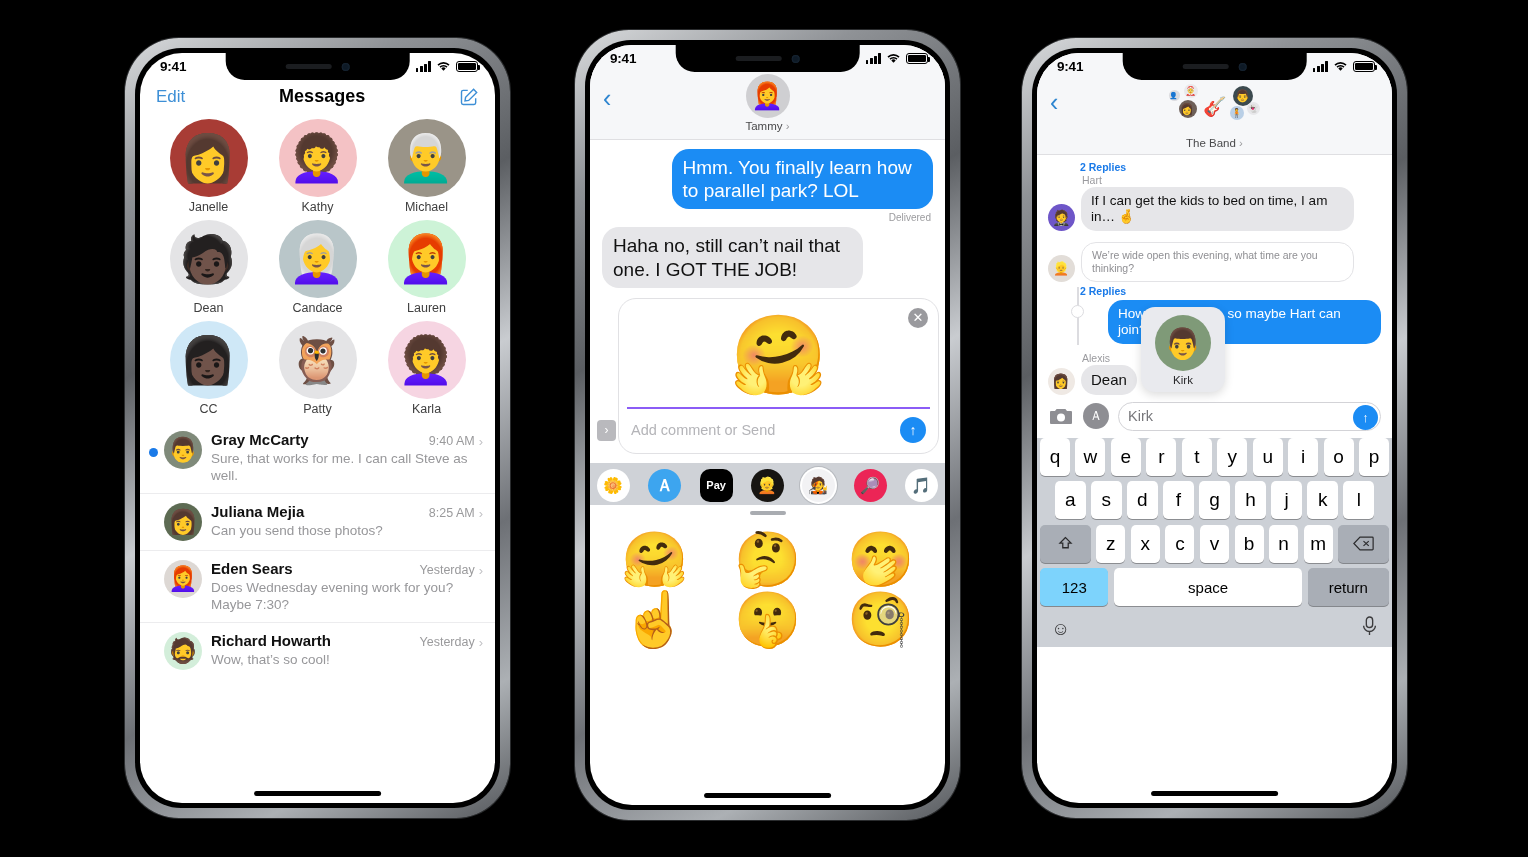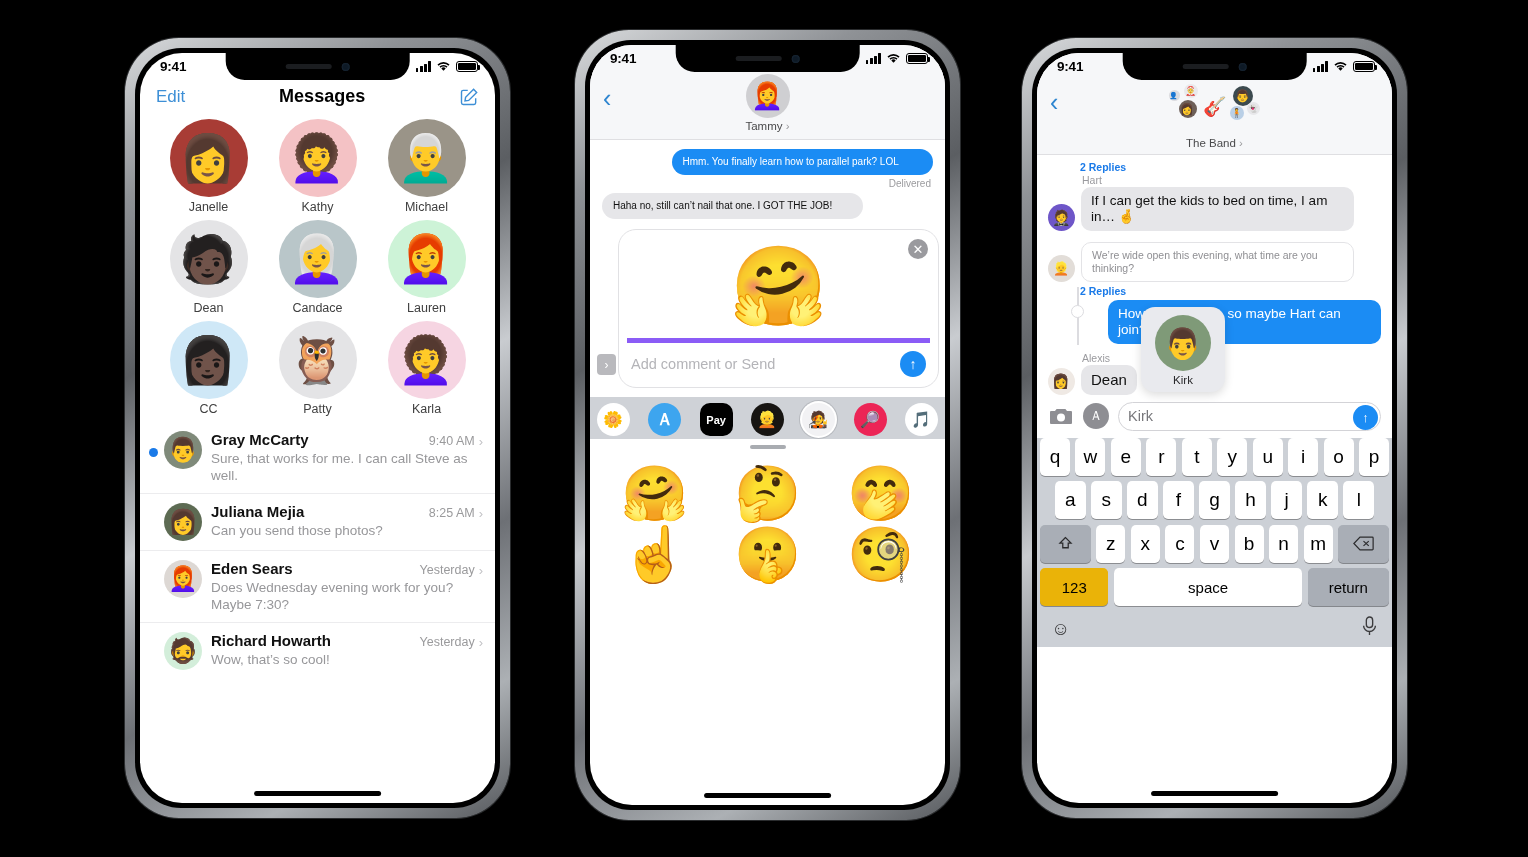--- a/index.html
+++ b/index.html
@@ -67,31 +67,31 @@
   #p2 .screen{ background:#fff; }
   .chat-head{ background:#f6f7f9; padding:2px 0 7px; position:relative; }
   .back{ position:absolute; left:13px; top:14px; color:#2f86d0; font-size:25px; font-weight:300; line-height:1; }
   .chat-head .chav{ width:44px; height:44px; border-radius:50%; margin:0 auto; overflow:hidden;
      display:flex; align-items:center; justify-content:center; }
   .chat-head .cnm{ text-align:center; font-size:11.5px; color:#4a4a4c; margin-top:2px; }
   .chat-head .cnm span{ color:#9b9b9e; }
   .hairline{ height:1px; background:#dfdfe2; }
 
   .msgs{ padding:9px 12px 0; }
-  .bub{ max-width:79%; padding:7px 11px; border-radius:17px; font-size:10px; line-height:1.22; position:relative; }
+  .bub{ max-width:79%; padding:7px 11px; border-radius:17px; font-size:19px; line-height:1.22; position:relative; }
   .bub.out{ background:#1b8cf4; color:#fff; margin-left:auto; }
   .bub.in{ background:#e6e6e9; color:#111; }
   .delivered{ text-align:right; font-size:10px; color:#9b9b9e; margin-top:3px; margin-right:2px; }
 
   .sticker-card{ margin:10px 6px 0 28px; border:1px solid #e1e1e4; border-radius:18px;
     background:#fff; position:relative; padding:10px 8px 8px; }
   .sticker-card .closeb{ position:absolute; right:10px; top:9px; width:20px; height:20px; border-radius:50%;
     background:#9a9a9e; color:#fff; font-size:13px; display:flex; align-items:center; justify-content:center; }
   .sticker-big{ text-align:center; font-size:78px; line-height:1.05; padding:6px 0 10px; }
-  .cmtrow{ border-top:5px solid #8b5cf6; display:flex; align-items:center; gap:8px; padding:8px 4px 2px; }
+  .cmtrow{ border-top:2px solid #8b5cf6; display:flex; align-items:center; gap:8px; padding:8px 4px 2px; }
   .cmtrow .ph{ flex:1; color:#b4b4b8; font-size:14.5px; }
   .sendb{ width:26px; height:26px; border-radius:50%; background:#1b8cf4; color:#fff;
     display:flex; align-items:center; justify-content:center; font-size:14px; }
   .expand{ position:absolute; left:-22px; bottom:12px; width:19px; height:21px; border-radius:4px;
     background:#b9b9bd; color:#fff; font-size:12px; display:flex; align-items:center; justify-content:center; }
 
   .appbar{ margin-top:9px; background:#cfd2d7; padding:6px 7px 3px; display:flex; align-items:center;
     gap:6px; justify-content:space-between; }
   .appic{ width:33px; height:33px; border-radius:50%; display:flex; align-items:center; justify-content:center;
     font-size:16px; overflow:hidden; flex:0 0 33px; }
@@ -106,21 +106,21 @@
   .grp-av{ position:relative; width:96px; height:52px; margin:0 auto; }
   .ga{ position:absolute; border-radius:50%; overflow:hidden; display:flex; align-items:center; justify-content:center; }
   .grp-name{ text-align:center; font-size:11.5px; color:#4a4a4c; margin-top:1px; }
   .grp-name span{ color:#9b9b9e; }
 
   .replies{ color:#1a7ae8; font-size:10.5px; font-weight:bold; }
   .sender{ color:#9a9a9e; font-size:10.5px; margin:1px 0 1px 2px; }
   .trow{ display:flex; align-items:flex-end; gap:6px; }
   .tav{ width:27px; height:27px; border-radius:50%; flex:0 0 27px; overflow:hidden;
     display:flex; align-items:center; justify-content:center; font-size:15px; }
-  .tb{ padding:6px 10px; border-radius:10px; font-size:13.5px; line-height:1.2; max-width:82%; }
+  .tb{ padding:6px 10px; border-radius:15px; font-size:13.5px; line-height:1.2; max-width:82%; }
   .tb.in{ background:#e6e6e9; color:#111; }
   .tb.out{ background:#1b8cf4; color:#fff; margin-left:auto; }
   .tb.ghost{ background:#fff; border:1px solid #e3e3e6; color:#8f8f93; font-size:10.5px; }
   .thread-line{ position:absolute; left:40px; width:1.5px; background:#dcdce0; }
   .thread-node{ position:absolute; width:13px; height:13px; border:1.5px solid #dcdce0; border-radius:50%; background:#fff; }
 
   .kirk-pop{ position:absolute; border-radius:14px; background:#e9eaee;
     box-shadow:0 3px 10px rgba(0,0,0,.14); padding:8px 14px 6px; text-align:center; z-index:20; }
   .kirk-pop .kav{ width:56px; height:56px; border-radius:50%; overflow:hidden; margin:0 auto; }
   .kirk-pop .knm{ font-size:11.5px; color:#2a2a2c; margin-top:3px; }
@@ -137,21 +137,21 @@
 
   .kb{ background:#ccd0d6; padding:0 0 3px; }
   .predict{ display:flex; align-items:center; height:34px; }
   .predict div{ flex:1; text-align:center; font-size:14px; color:#1c1c1e; position:relative; }
   .predict div + div::before{ content:""; position:absolute; left:0; top:7px; bottom:7px; width:1px; background:#b5b9bf; }
   .krow{ display:flex; justify-content:center; gap:5.5px; padding:0 3px 5.5px; }
   .key{ background:#fff; border-radius:5px; height:38px; flex:1; display:flex; align-items:center;
     justify-content:center; font-size:19px; color:#000; box-shadow:0 1px 0 #8b8d91; }
   .krow.r2{ padding-left:18px; padding-right:18px; }
   .key.wide{ flex:1.5; background:#a9aeb6; box-shadow:0 1px 0 #84878c; font-size:17px; }
-  .key.num{ flex:1.6; background:#eab308; box-shadow:0 1px 0 #84878c; font-size:15px; }
+  .key.num{ flex:1.6; background:#7dd3fc; box-shadow:0 1px 0 #84878c; font-size:15px; }
   .key.space{ flex:4.4; font-size:15px; }
   .key.ret{ flex:1.9; background:#a9aeb6; box-shadow:0 1px 0 #84878c; font-size:15px; }
   .kbbottom{ display:flex; align-items:center; justify-content:space-between; padding:3px 14px 0; height:32px; }
   .kbbottom span{ font-size:19px; color:#3b3b3d; }
 </style>
 </head>
 <body>
 
 <div class="stage">
 

